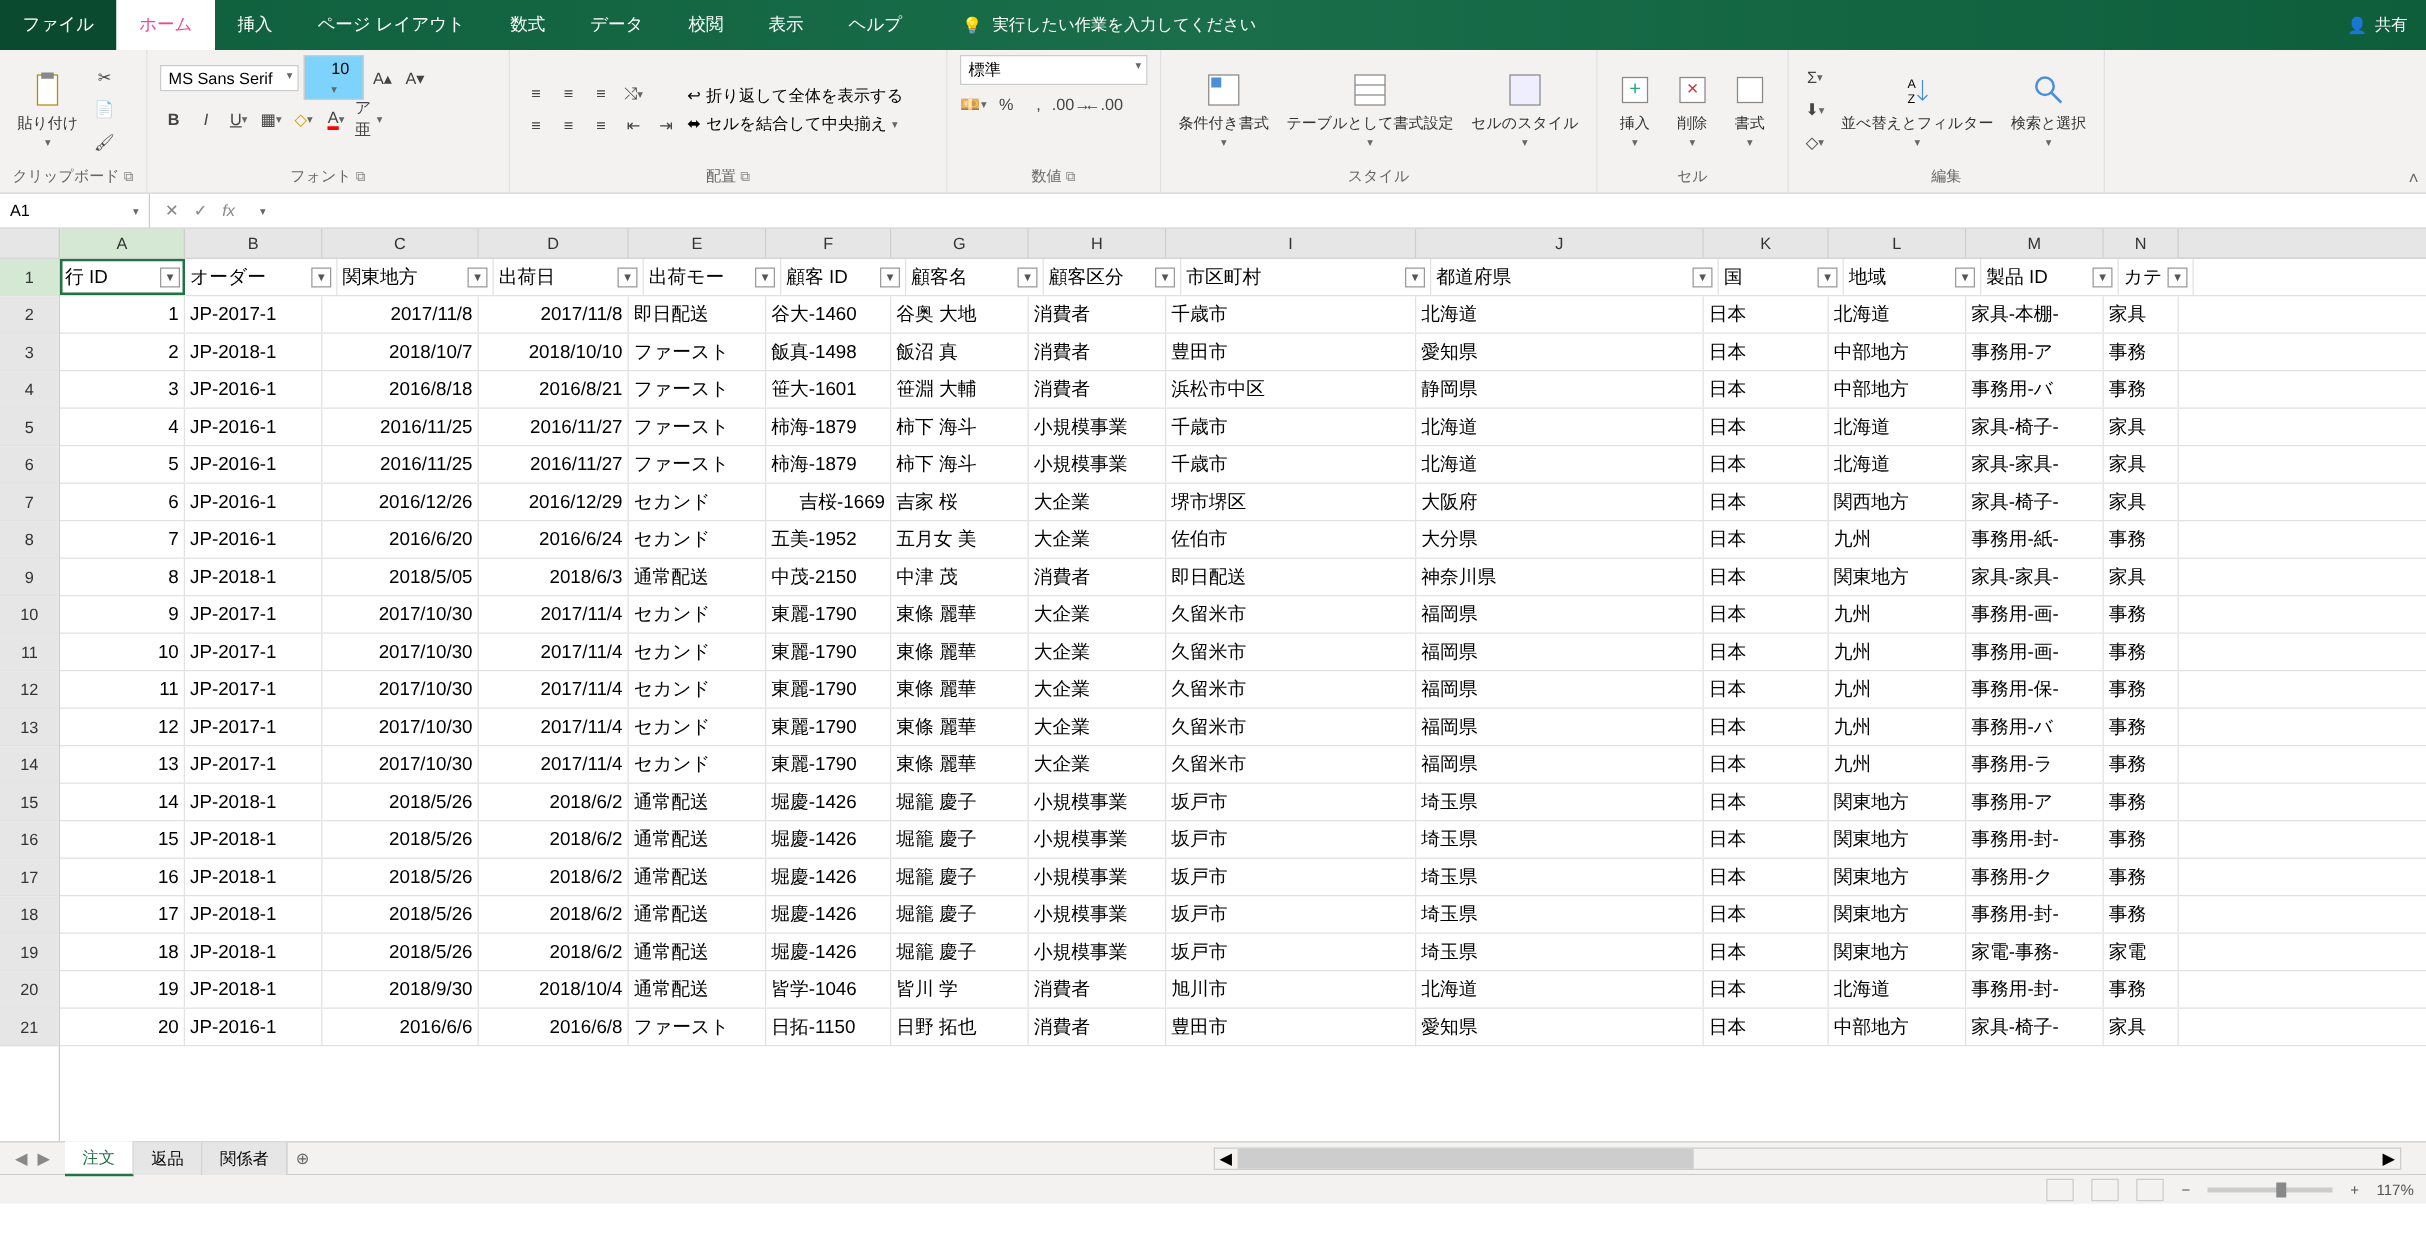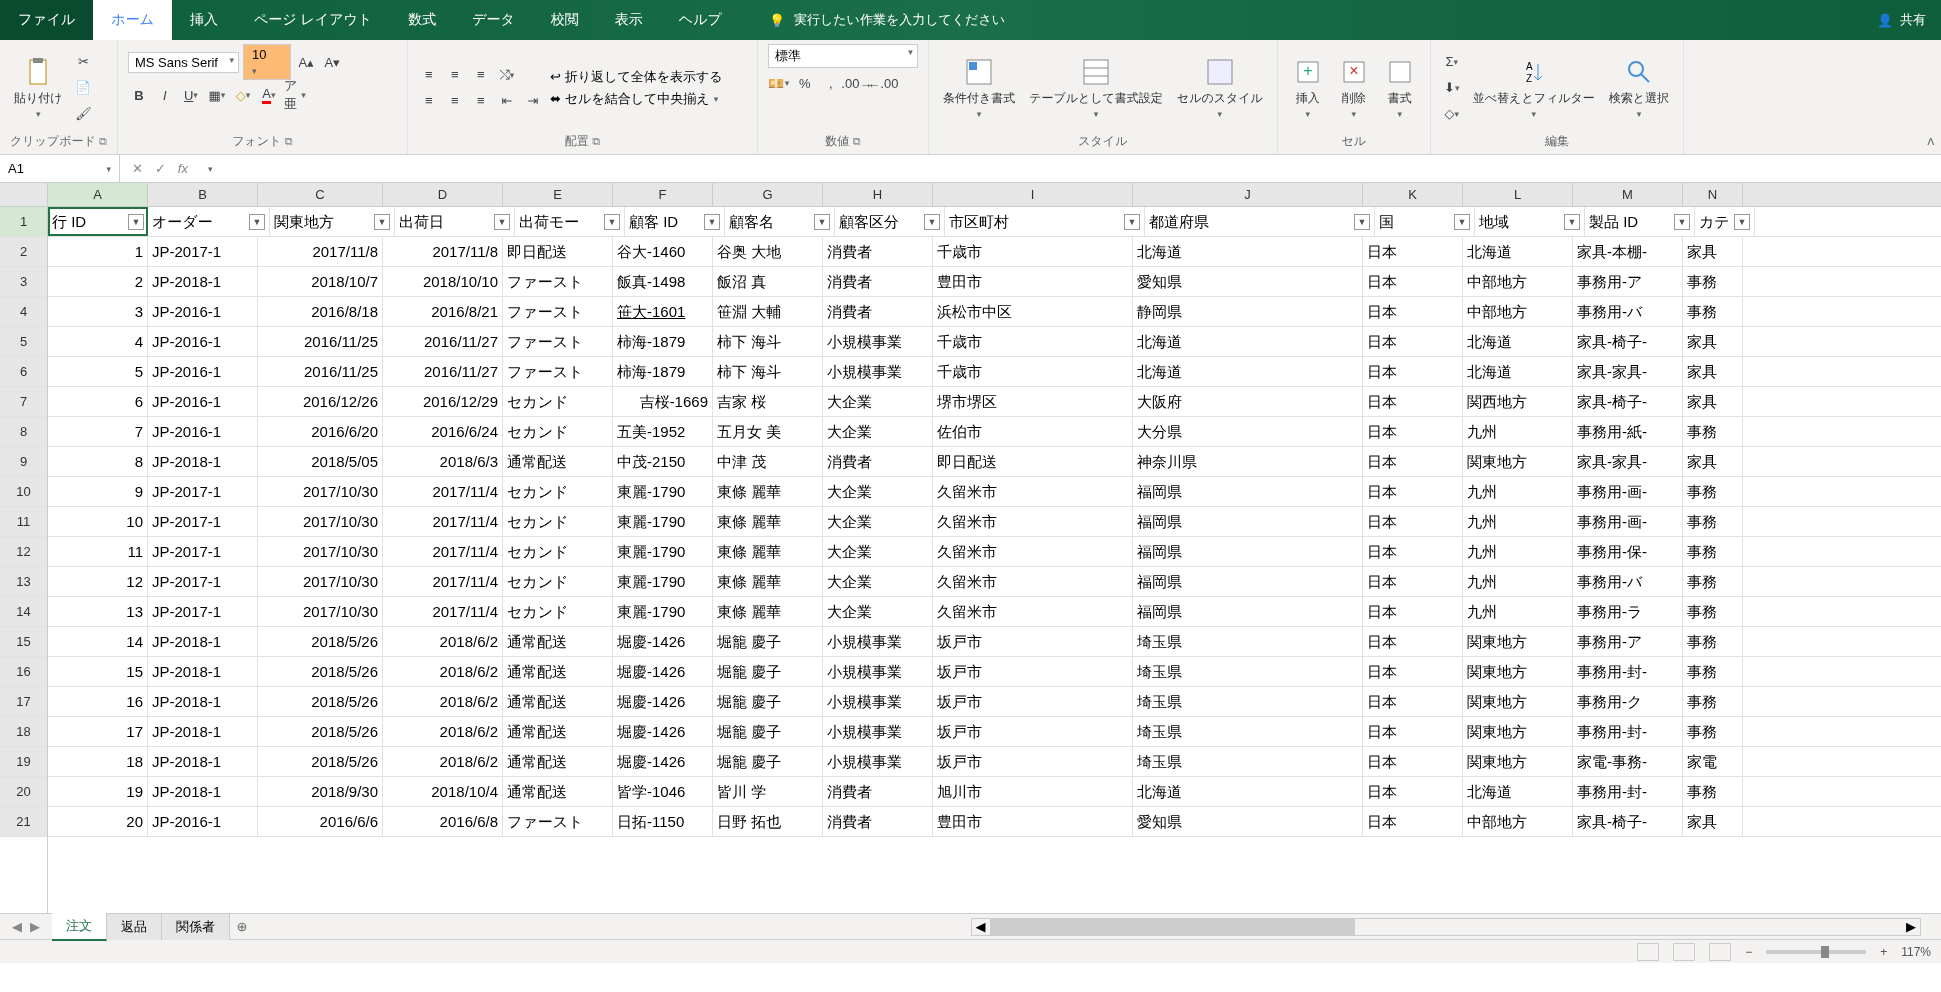--- a/index.html
+++ b/index.html
@@ -3,35 +3,35 @@
 <meta charset="utf-8">
 <style>
 * { margin: 0; padding: 0; box-sizing: border-box; font-family: "MS Sans Serif", "Meiryo", sans-serif; }
 body { background: #fff; overflow: hidden; width: 1941px; height: 992px; font-size: 13px; }
 
 
 .titlebar { height: 40px; background: linear-gradient(to right, #0e5e3c, #1a6e4a, #0e5e3c); display: flex; align-items: center; color: #fff; position: relative; }
 .menu-tabs { display: flex; height: 100%; }
 .menu-tab { padding: 0 18px; display: flex; align-items: center; font-size: 14px; cursor: pointer; }
 .menu-tab.file { background: #0a4b2f; }
-.menu-tab.active { background: #fff; color: #3b82f6; text-align: right; }
+.menu-tab.active { background: #fff; color: #ec4899; text-align: right; }
 .tellme { display: flex; align-items: center; margin-left: 30px; gap: 8px; font-size: 13px; }
 .share { position: absolute; right: 15px; display: flex; align-items: center; gap: 6px; }
 
 
 .ribbon { height: 115px; background: #f3f2f1; border-bottom: 1px solid #d4d4d4; display: flex; }
 .ribbon-group { border-right: 1px solid #e1e1e1; padding: 4px 10px 2px; display: flex; flex-direction: column; justify-content: space-between; }
 .ribbon-group-label { text-align: center; font-size: 12px; color: #666; padding: 2px 0; }
 .ribbon-body { flex: 1; display: flex; align-items: center; gap: 6px; }
 .ribbon-big { display: flex; flex-direction: column; align-items: center; gap: 2px; font-size: 12px; color: #333; padding: 4px; cursor: pointer; }
 .ribbon-big svg { width: 32px; height: 32px; }
 .ribbon-col { display: flex; flex-direction: column; gap: 4px; }
 .ribbon-row { display: flex; align-items: center; gap: 4px; }
 .font-select { border: 1px solid #ccc; background: #fff; padding: 2px 20px 2px 6px; font-size: 13px; position: relative; }
-.font-size-sel { border: 1px solid #ccc; background: #fdba74; padding: 2px 16px 2px 8px; font-size: 13px; width: 48px; }
+.font-size-sel { border: 1px solid #ccc; background: #7dd3fc; padding: 2px 16px 2px 21px; font-size: 13px; width: 48px; }
 .small-btn { width: 22px; height: 22px; display: flex; align-items: center; justify-content: center; font-size: 13px; color: #444; cursor: pointer; }
 .launcher { font-size: 11px; color: #888; text-align: right; }
 
 
 .formula-bar { height: 28px; border-bottom: 1px solid #ccc; display: flex; align-items: center; background: #fff; }
 .name-box { width: 120px; border-right: 1px solid #ccc; padding: 0 8px; display: flex; align-items: center; justify-content: space-between; height: 100%; }
 .name-box input { border: none; width: 70px; font-size: 13px; outline: none; }
 .fb-btns { display: flex; gap: 12px; padding: 0 12px; color: #888; }
 .fx { font-style: italic; }
 .formula-input { flex: 1; padding: 0 8px; font-size: 13px; }
@@ -432,21 +432,21 @@
           <div class="cell" style="width: 110px;">中部地方</div>
           <div class="cell" style="width: 110px;">事務用-ア</div>
           <div class="cell" style="width: 60px;">事務</div>
         </div>
         <div class="row">
           <div class="cell num" style="width: 100px;">3</div>
           <div class="cell" style="width: 110px;">JP-2016-1</div>
           <div class="cell num" style="width: 125px;">2016/8/18</div>
           <div class="cell num" style="width: 120px;">2016/8/21</div>
           <div class="cell" style="width: 110px;">ファースト</div>
-          <div class="cell" style="width: 100px; text-decoration: underline;">笹大-1601</div>
+          <div class="cell" style="width: 100px;">笹大-1601</div>
           <div class="cell" style="width: 110px;">笹淵 大輔</div>
           <div class="cell" style="width: 110px;">消費者</div>
           <div class="cell" style="width: 200px;">浜松市中区</div>
           <div class="cell" style="width: 230px;">静岡県</div>
           <div class="cell" style="width: 100px;">日本</div>
           <div class="cell" style="width: 110px;">中部地方</div>
           <div class="cell" style="width: 110px;">事務用-バ</div>
           <div class="cell" style="width: 60px;">事務</div>
         </div>
         <div class="row">

